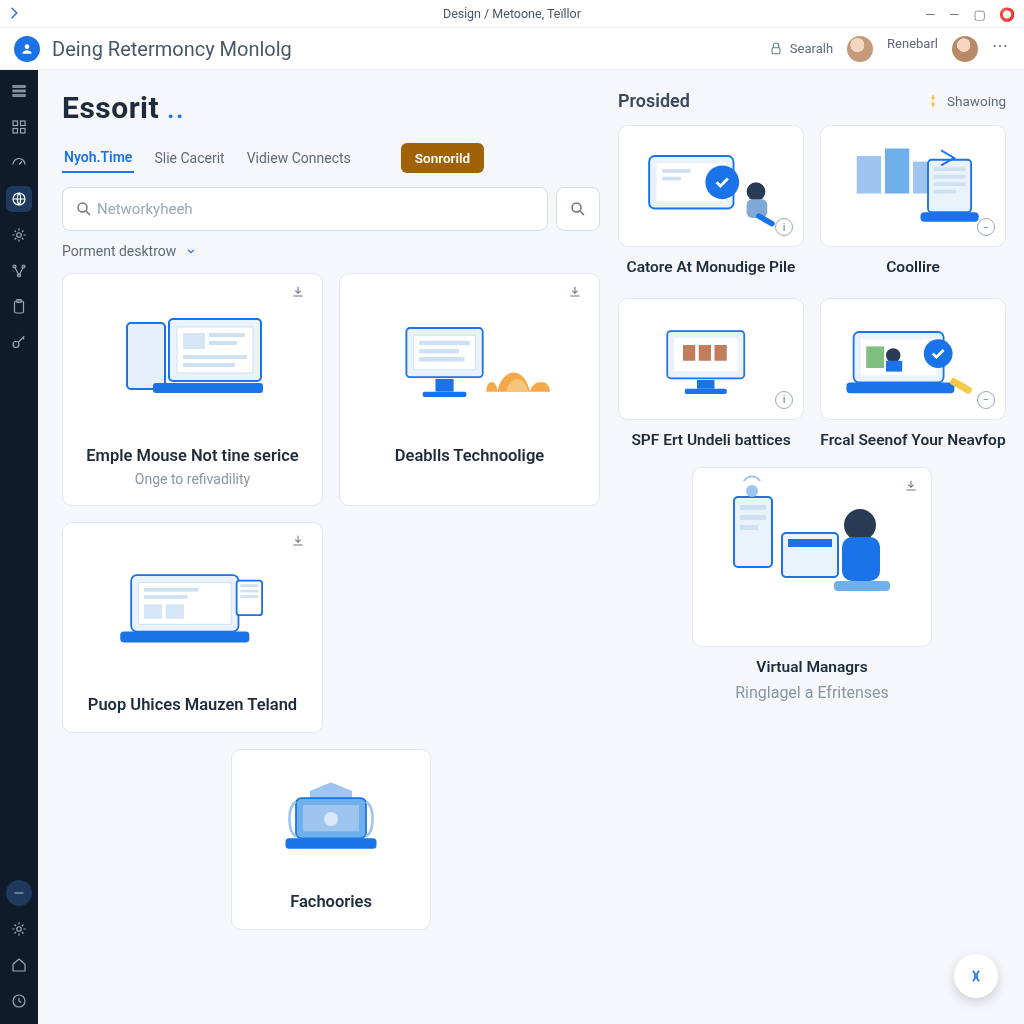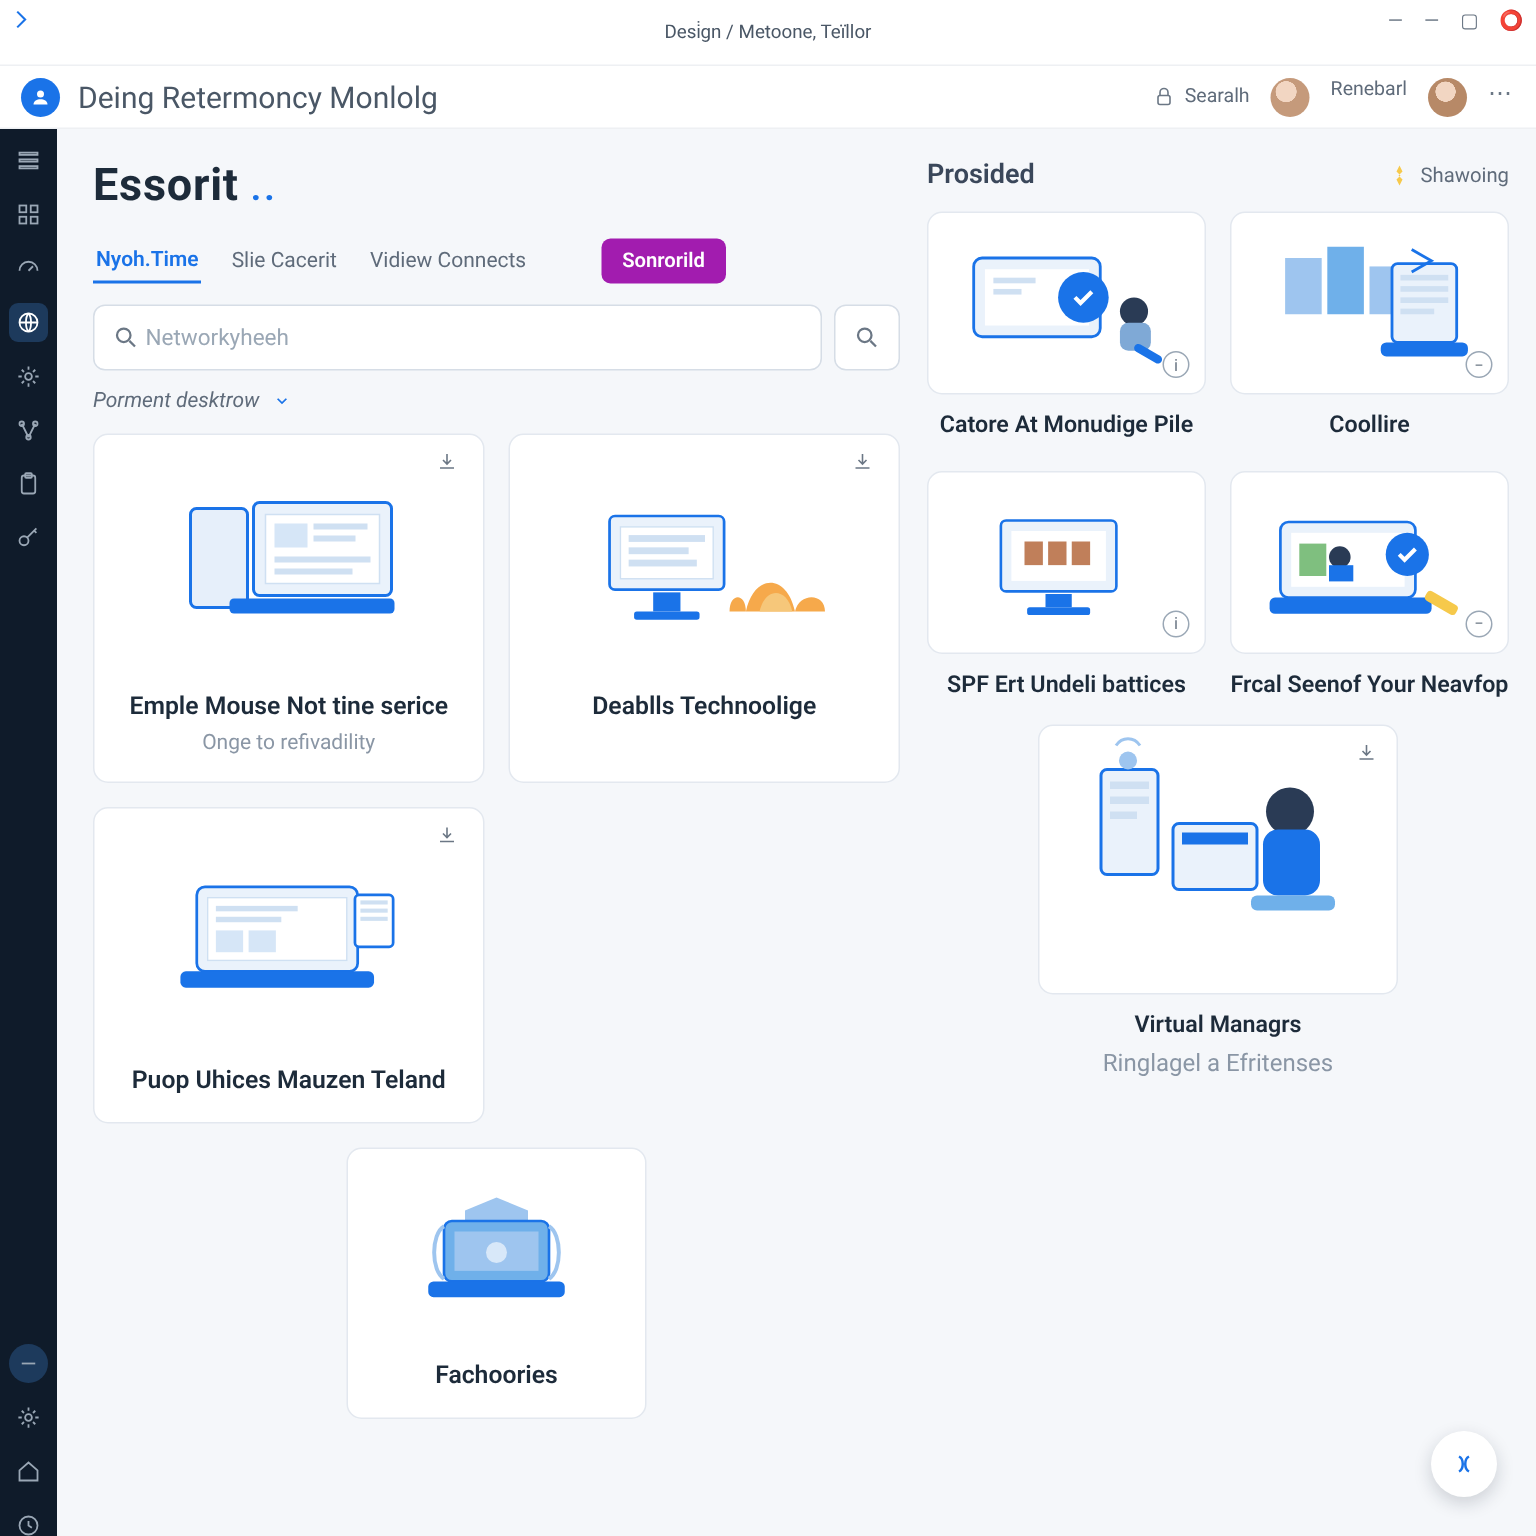--- a/index.html
+++ b/index.html
@@ -1,19 +1,19 @@
 <!DOCTYPE html>
 <html><head>
 <meta charset="utf-8">
 <style>
 * { margin: 0; padding: 0; box-sizing: border-box; font-family: -apple-system, BlinkMacSystemFont, "Segoe UI", Roboto, Arial, sans-serif; }
 html, body { width: 1024px; height: 1024px; overflow: hidden; background: #f5f7fa; }
 
 
-.titlebar { height: 44px; background: #fff; display: flex; align-items: center; justify-content: center; position: relative; border-bottom: 1px solid #eef0f3; }
+.titlebar { height: 28px; background: #fff; display: flex; align-items: center; justify-content: center; position: relative; border-bottom: 1px solid #eef0f3; }
 .titlebar .title { font-size: 12.5px; color: #4a5766; }
 .titlebar .wc { position: absolute; right: 8px; top: 0; height: 28px; display: flex; align-items: center; gap: 14px; }
 .titlebar .wc span { font-size: 13px; color: #6b7785; cursor: pointer; }
 .titlebar .wc .close { color: #d93025; }
 .titlebar .handle { position: absolute; left: 8px; top: 6px; width: 14px; height: 14px; }
 
 
 .header { height: 42px; background: #fff; display: flex; align-items: center; padding: 0 14px; border-bottom: 1px solid #eef0f3; position: relative; }
 .header .brand-badge { width: 26px; height: 26px; border-radius: 50%; background: #1a73e8; display: flex; align-items: center; justify-content: center; margin-right: 12px; }
 .header .brand-badge svg { width: 14px; height: 14px; fill: #fff; }
@@ -35,30 +35,30 @@
 .main { flex: 1; display: flex; }
 .left-col { flex: 1; padding: 20px 18px 36px 24px; overflow: hidden; position: relative; }
 .right-col { width: 406px; padding: 20px 18px 20px 0; overflow: hidden; }
 
 .page-title { font-size: 30px; font-weight: 700; color: #1d2b3a; letter-spacing: .5px; }
 .page-title .dots { color: #1a73e8; font-size: 24px; letter-spacing: 2px; }
 
 .tabs { display: flex; align-items: center; gap: 18px; margin-top: 18px; }
 .tabs .tab { font-size: 14px; color: #5f6b7a; padding: 6px 2px; cursor: pointer; }
 .tabs .tab.active { color: #1a73e8; border-bottom: 2px solid #1a73e8; font-weight: 600; }
-.tabs .tab.pill { background: #a21caf; color: #fff; padding: 7px 14px; border-radius: 6px; font-weight: 600; font-size: 13.5px; }
+.tabs .tab.pill { background: #a16207; color: #fff; padding: 7px 14px; border-radius: 6px; font-weight: 600; font-size: 13.5px; }
 
 .searchrow { display: flex; gap: 8px; margin-top: 14px; }
 .searchbox { flex: 1; height: 44px; border: 1px solid #d6dde6; border-radius: 8px; background: #fff; display: flex; align-items: center; padding: 0 12px; gap: 4px; }
 .searchbox input { border: none; outline: none; flex: 1; font-size: 15px; color: #4a5766; background: transparent; }
 .searchbox input::placeholder { color: #9aa7b5; }
 .searchbtn { width: 44px; height: 44px; border: 1px solid #d6dde6; border-radius: 8px; background: #fff; display: flex; align-items: center; justify-content: center; cursor: pointer; }
 .mag { width: 18px; height: 18px; stroke: #6b7785; fill: none; stroke-width: 2; }
 
-.filterrow { display: flex; align-items: center; gap: 8px; margin-top: 12px; color: #5f6b7a; font-size: 14px; font-style: italic; }
+.filterrow { display: flex; align-items: center; gap: 8px; margin-top: 12px; color: #5f6b7a; font-size: 14px; }
 .chev { width: 14px; height: 14px; stroke: #1a73e8; fill: none; stroke-width: 2; }
 
 .grid { display: grid; grid-template-columns: repeat(2, 1fr); gap: 16px; margin-top: 14px; }
 .card { background: #fff; border: 1px solid #e3e8ef; border-radius: 10px; padding: 14px 16px 18px; position: relative; }
 .card .dl { position: absolute; top: 10px; right: 12px; width: 20px; height: 20px; cursor: pointer; }
 .card .dl svg { width: 16px; height: 16px; stroke: #6b7785; fill: none; stroke-width: 1.6; }
 .card .illus { height: 140px; display: flex; align-items: center; justify-content: center; }
 .card .title { font-size: 16.5px; color: #1d2b3a; font-weight: 600; text-align: center; margin-top: 18px; }
 .card .sub { font-size: 14px; color: #8a96a5; text-align: center; margin-top: 6px; }
 

